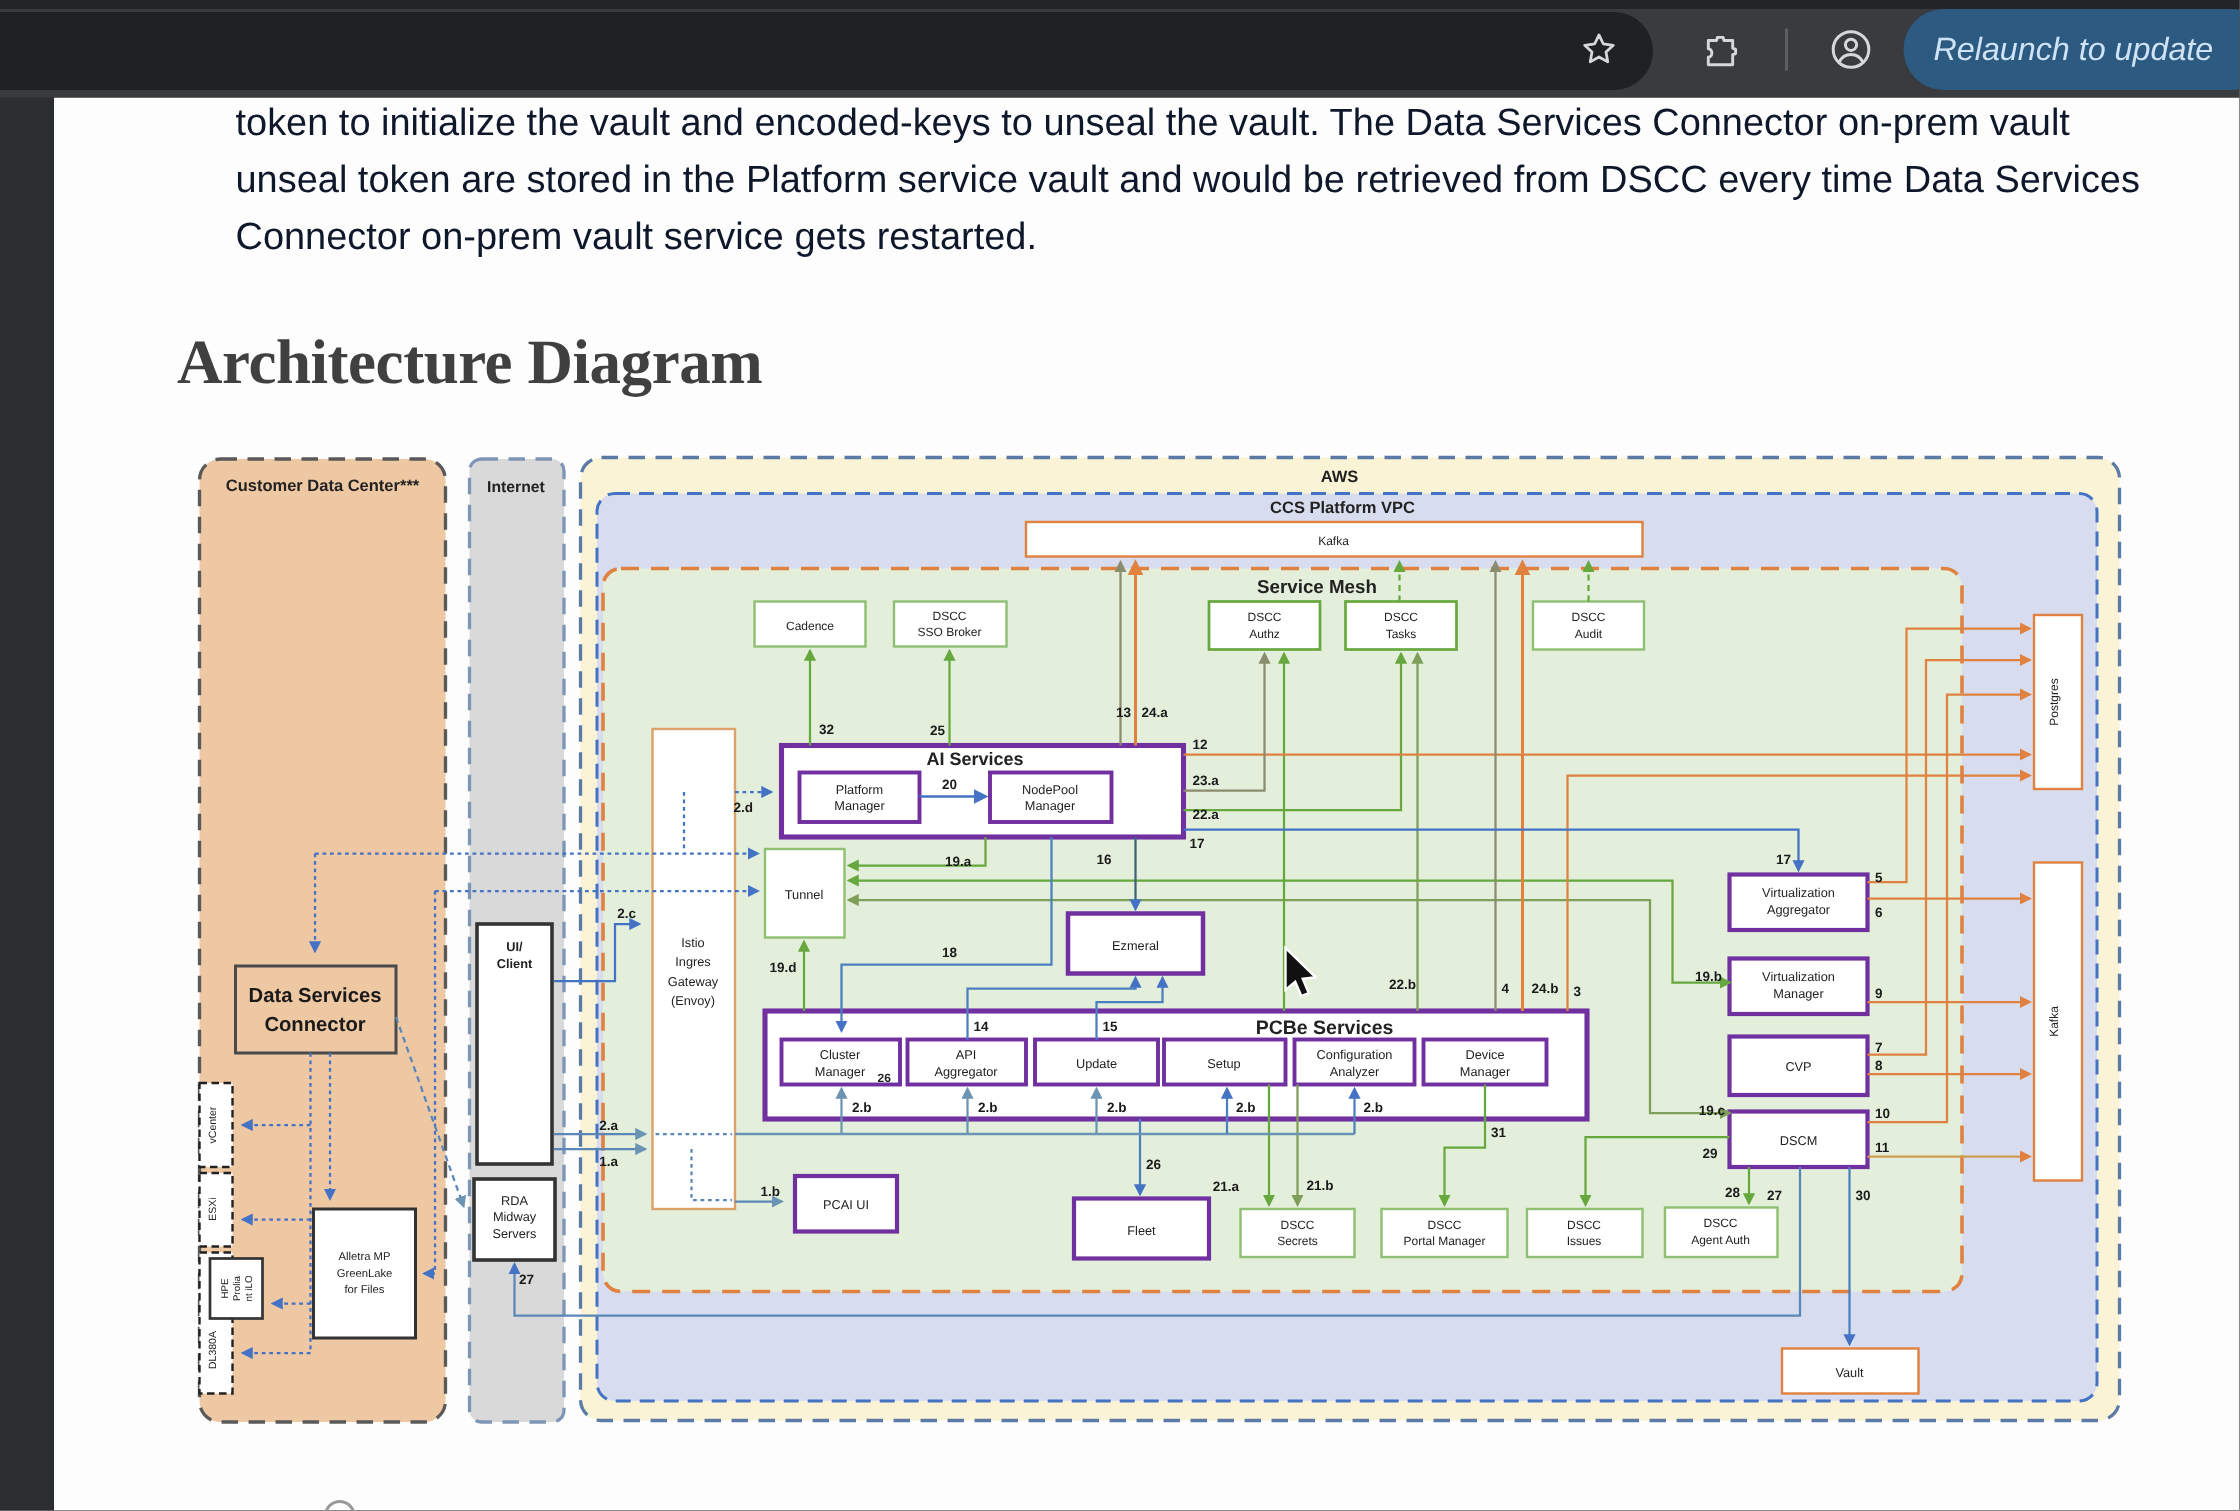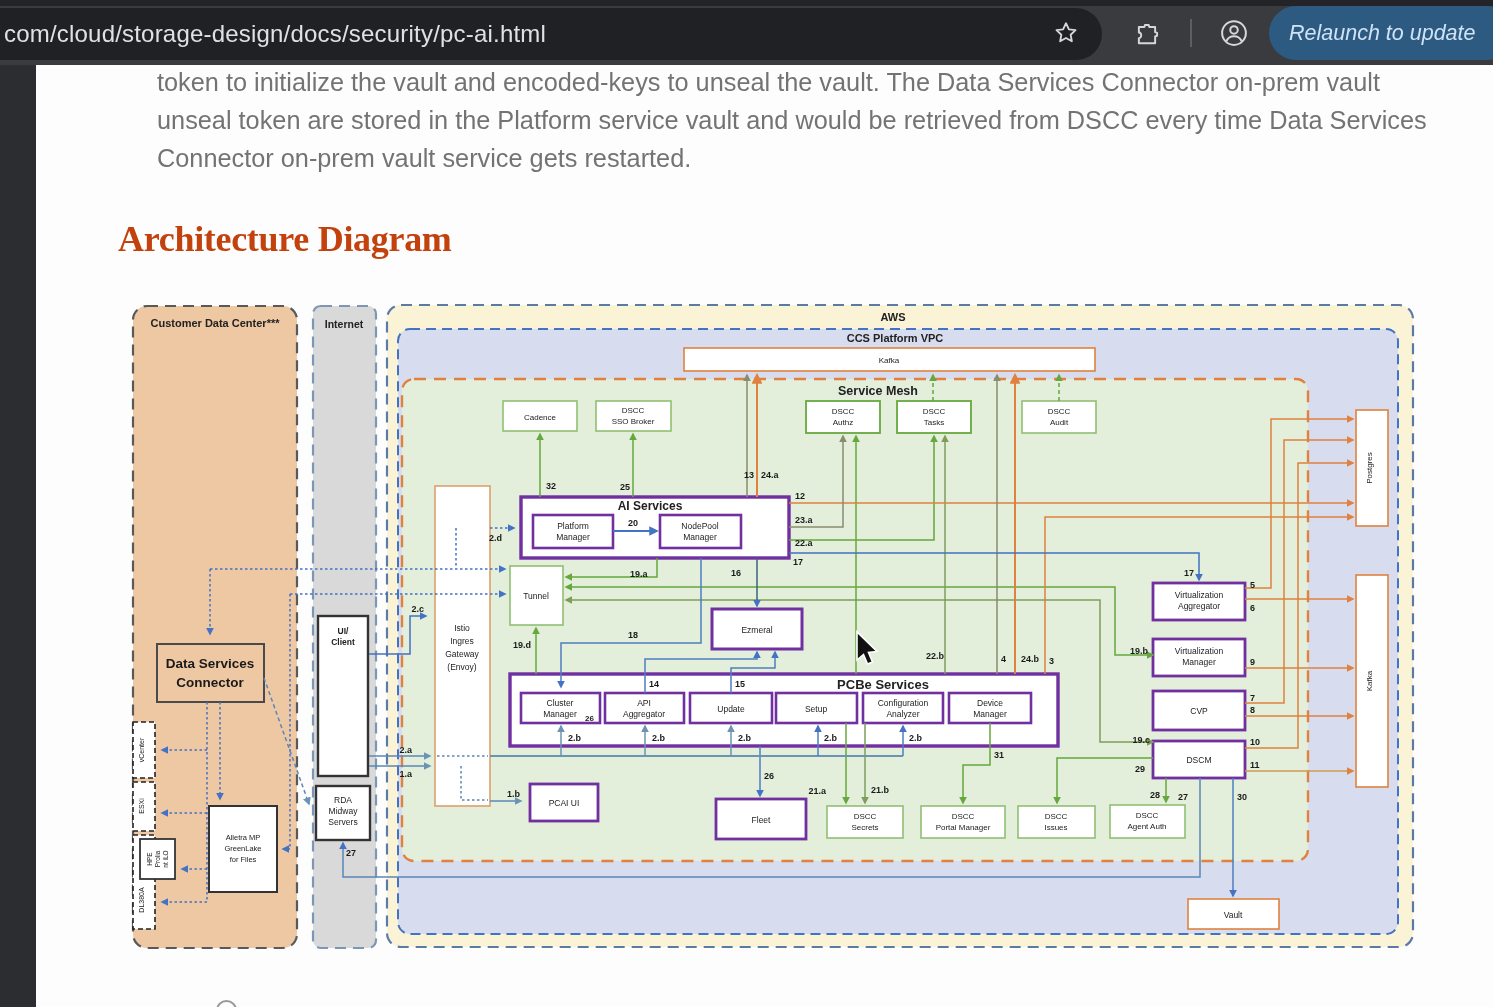--- a/index.html
+++ b/index.html
@@ -5,22 +5,22 @@
   html,body{margin:0;padding:0;width:1493px;height:1007px;overflow:hidden;background:#2c2d30;}
   body{font-family:"Liberation Sans",sans-serif;position:relative;}
   .chrome{position:absolute;left:0;top:0;width:1493px;height:65px;background:#3a3b3f;}
   .chrome-top{position:absolute;left:0;top:0;width:1493px;height:6px;background:#232428;}
   .urlpill{position:absolute;left:-40px;top:8px;width:1142px;height:52px;background:#202124;border-radius:26px;}
   .urltext{position:absolute;left:4px;top:20px;font-size:24px;color:#dfe1e5;letter-spacing:0.2px;}
   .btn{position:absolute;left:1269px;top:6px;width:245px;height:54px;background:#2d5a80;border-radius:27px;}
   .btntext{position:absolute;left:1289px;top:21px;font-size:21.5px;color:#cfe3f7;font-style:italic;}
   .sep{position:absolute;left:1190px;top:19px;width:2px;height:28px;background:#5c5e62;}
   .page{position:absolute;left:36px;top:65px;width:1457px;height:942px;background:#fdfdfd;}
-  .para{position:absolute;left:121px;top:1px;font-size:25.3px;line-height:38px;color:#737373;white-space:nowrap;margin-top:-3px;}
-  .h2{position:absolute;left:82px;top:153px;font-family:"Liberation Serif",serif;font-weight:bold;font-size:36px;color:#c2410c;letter-spacing:-0.3px;}
+  .para{position:absolute;left:121px;top:1px;font-size:25.3px;line-height:38px;color:#0f172a;white-space:nowrap;margin-top:-3px;}
+  .h2{position:absolute;left:82px;top:153px;font-family:"Liberation Serif",serif;font-weight:bold;font-size:42px;color:#404040;letter-spacing:-0.3px;}
 </style>
 </head>
 <body>
 <div class="page">
   <div class="para">token to initialize the vault and encoded-keys to unseal the vault. The Data Services Connector on-prem vault<br>unseal token are stored in the Platform service vault and would be retrieved from DSCC every time Data Services<br>Connector on-prem vault service gets restarted.</div>
   <div class="h2">Architecture Diagram</div>
   <div style="position:absolute;left:180px;top:935px;width:17px;height:17px;border-radius:50%;border:2px solid #9a9a9a;"></div>
 </div>
 <svg style="position:absolute;left:0;top:0" width="1493" height="1007" viewBox="0 0 1493 1007" font-family="Liberation Sans, sans-serif">
 <defs>
@@ -286,21 +286,20 @@
 <text x="412" y="753" text-anchor="end">2.a</text>
 <text x="412" y="777" text-anchor="end">1.a</text>
 <text x="507" y="797">1.b</text>
 <text x="346" y="856">27</text>
 </g>
 <path d="M857 632l0 28l6.5-5.5l4 9.5l5-2l-4-9.5l8.5-1z" fill="#111" stroke="#fff" stroke-width="1.6"></path>
 </svg>
 <div class="chrome">
   <div class="chrome-top"></div>
   <div class="urlpill"></div>
-  <div class="urltext">com/cloud/storage-design/docs/security/pc-ai.html</div>
   <svg style="position:absolute;left:1053px;top:20px" width="26" height="26" viewBox="0 0 24 24" fill="none" stroke="#d5d7da" stroke-width="1.7">
       <path d="M12 3l2.7 5.6 6.1.8-4.5 4.2 1.1 6-5.4-3-5.4 3 1.1-6L3.2 9.4l6.1-.8z" stroke-linejoin="round"></path>
     </svg>
   <svg style="position:absolute;left:1134px;top:21px" width="26" height="26" viewBox="0 0 24 24" fill="none" stroke="#d5d7da" stroke-width="1.8">
       <path d="M4.5 5.5 H9.6 L10.1 3.6 H13.6 L14.1 5.5 H19.5 V10.3 L21.3 11 V13.6 L19.5 14.3 V20.5 H4.5 V15.8 C7.4 15.8 7.4 10.6 4.5 10.6 Z" stroke-linejoin="round"></path>
     </svg>
   <div class="sep"></div>
   <svg style="position:absolute;left:1219px;top:18px" width="30" height="30" viewBox="0 0 24 24" fill="none" stroke="#d5d7da" stroke-width="1.6">
       <circle cx="12" cy="12" r="9.5"></circle>
       <circle cx="12" cy="9.5" r="3"></circle>

